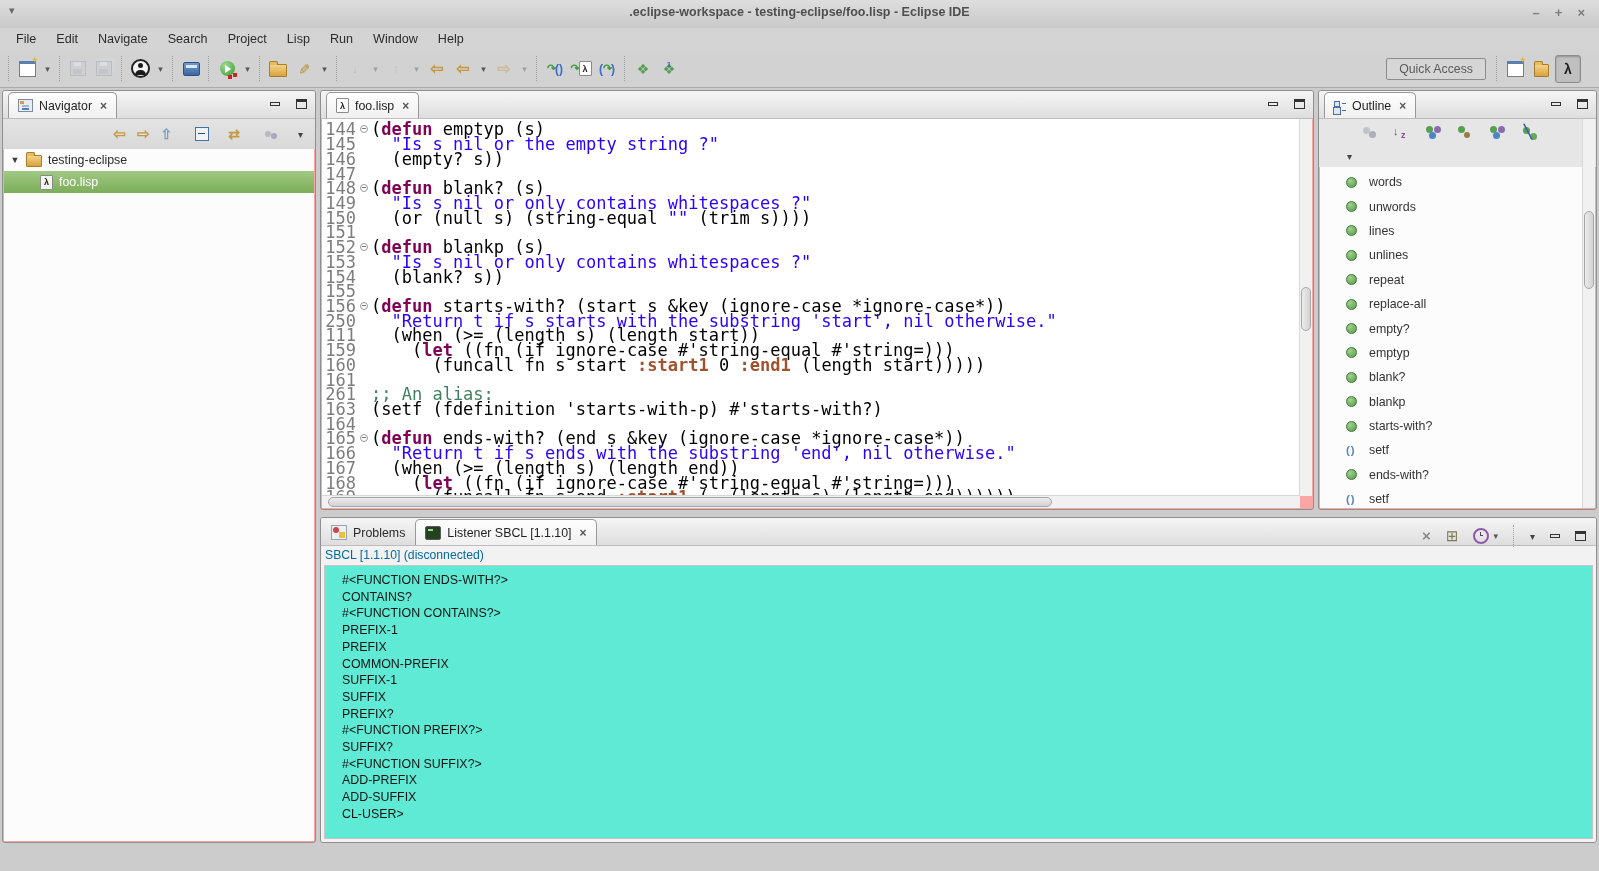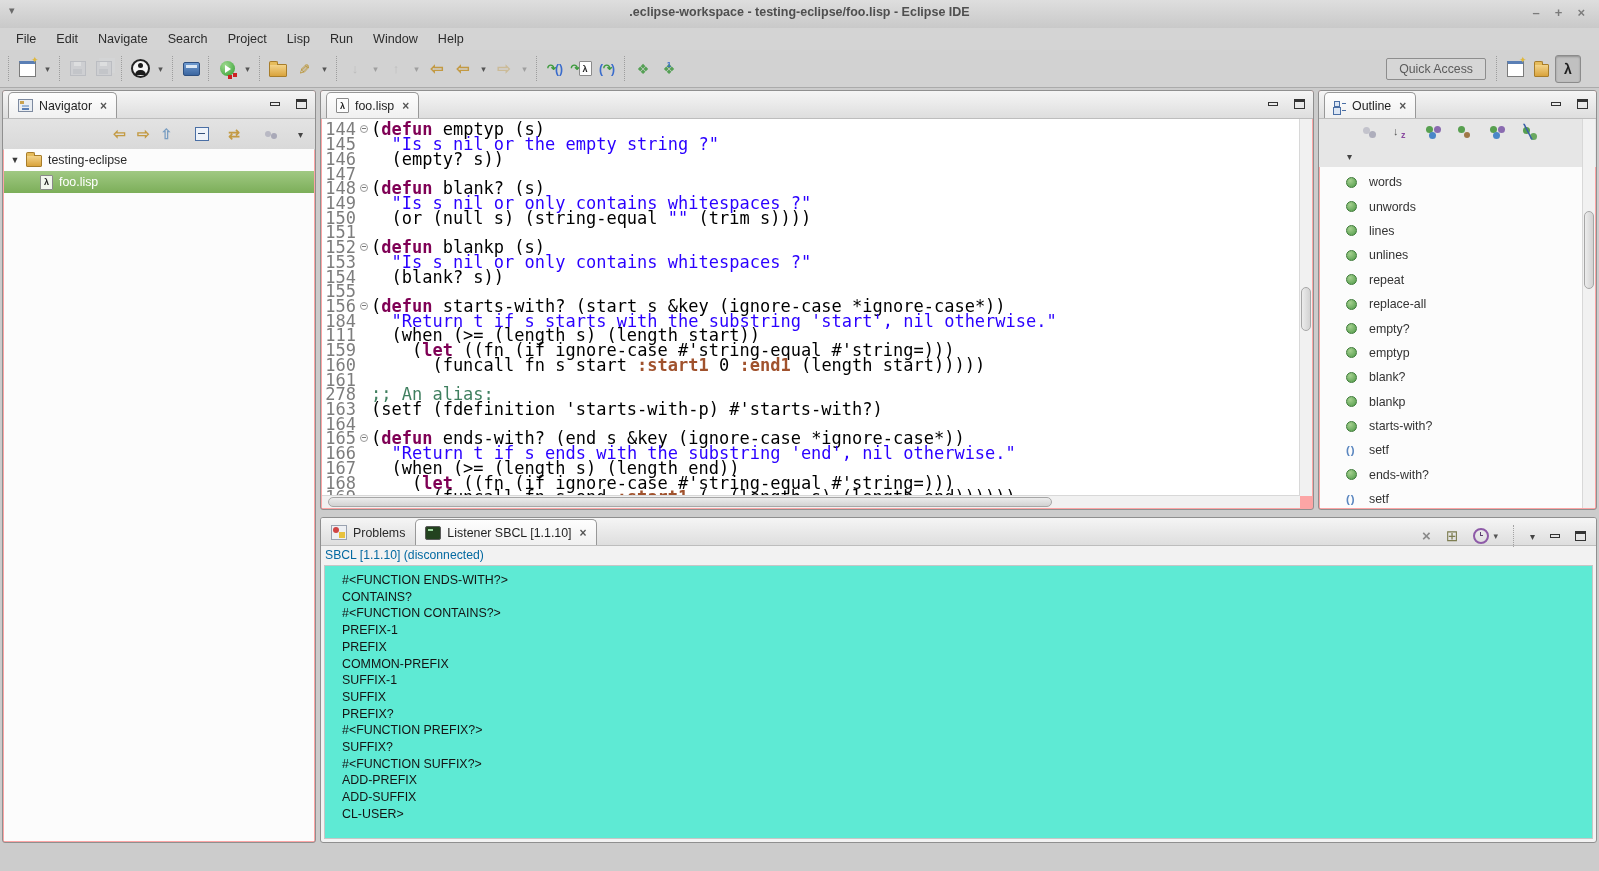--- a/index.html
+++ b/index.html
@@ -414,21 +414,21 @@
           <span class="ct"></span>
         </div>
         <div class="cl">
           <span class="ln">156</span>
           <span class="fold-col">
             <span class="foldm"></span>
           </span>
           <span class="ct"><span class="sp">(</span><span class="sk">defun</span><span class="sp"> starts-with? (start s &amp;key (ignore-case *ignore-case*))</span></span>
         </div>
         <div class="cl">
-          <span class="ln">184</span>
+          <span class="ln">250</span>
           <span class="fold-col"></span>
           <span class="ct"><span class="sp">  </span><span class="ss">"Return t if s starts with the substring 'start', nil otherwise."</span></span>
         </div>
         <div class="cl">
           <span class="ln">111</span>
           <span class="fold-col"></span>
           <span class="ct"><span class="sp">  (when (&gt;= (length s) (length start))</span></span>
         </div>
         <div class="cl">
           <span class="ln">159</span>
@@ -439,21 +439,21 @@
           <span class="ln">160</span>
           <span class="fold-col"></span>
           <span class="ct"><span class="sp">      (funcall fn s start </span><span class="sa">:start1</span><span class="sp"> 0 </span><span class="sa">:end1</span><span class="sp"> (length start)))))</span></span>
         </div>
         <div class="cl">
           <span class="ln">161</span>
           <span class="fold-col"></span>
           <span class="ct"></span>
         </div>
         <div class="cl">
-          <span class="ln">278</span>
+          <span class="ln">261</span>
           <span class="fold-col"></span>
           <span class="ct"><span class="sc">;; An alias:</span></span>
         </div>
         <div class="cl">
           <span class="ln">163</span>
           <span class="fold-col"></span>
           <span class="ct"><span class="sp">(setf (fdefinition 'starts-with-p) #'starts-with?)</span></span>
         </div>
         <div class="cl">
           <span class="ln">164</span>

